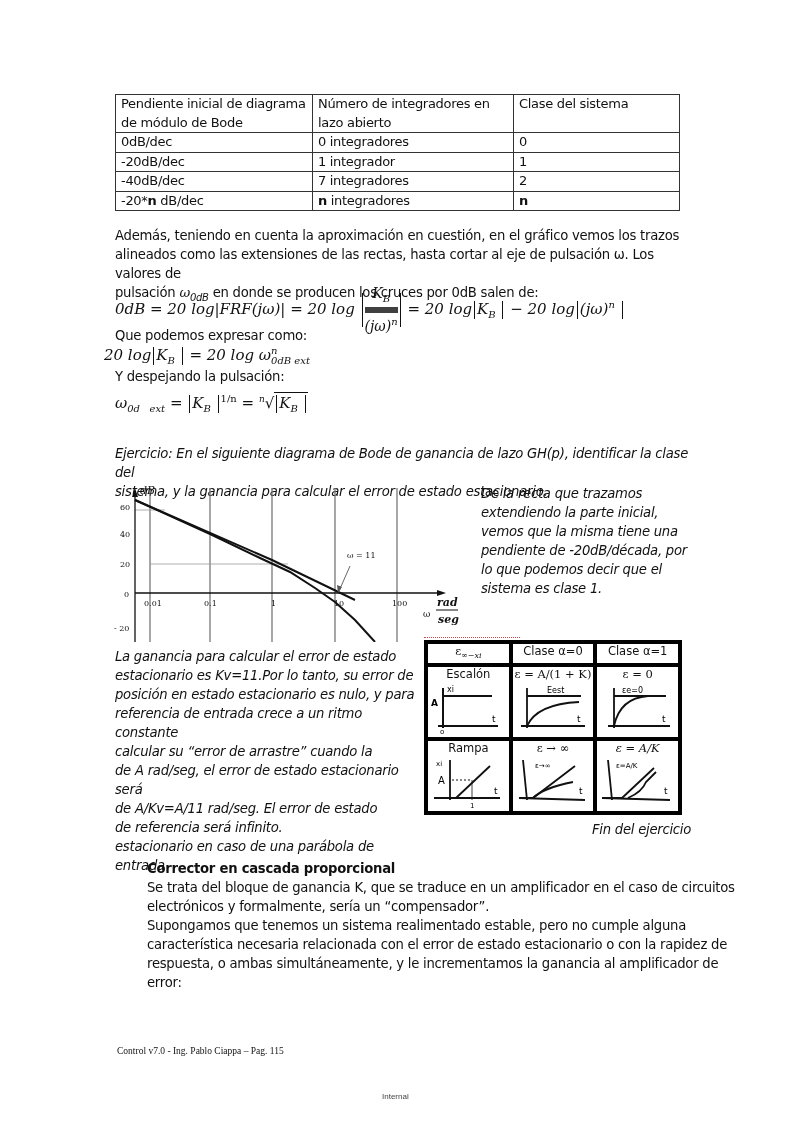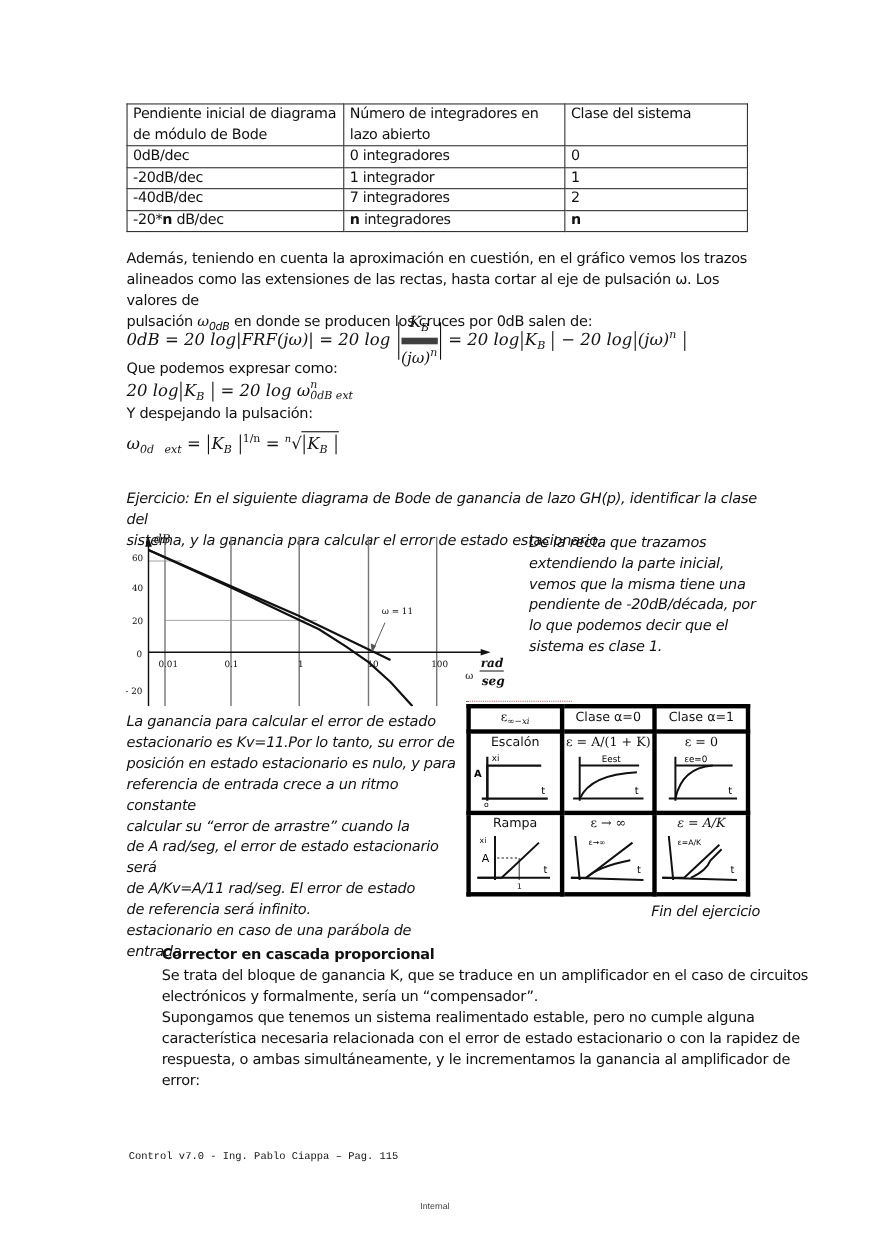--- a/index.html
+++ b/index.html
@@ -27,21 +27,21 @@
   .bar-s { display: inline-block; border-left: 1.3px solid #111; height: 18px; vertical-align: middle; margin: 0 2px; }
   sub, sup { font-size: 10px; }
 
   
   table.err-table { position: absolute; left: 424px; top: 640px; width: 258px; border-collapse: collapse; }
   table.err-table td { border: 4px solid #000000; text-align: center; vertical-align: top; padding: 0;
      font-family: "DejaVu Sans", sans-serif; font-size: 11.5px; line-height: 15px; width: 86px; }
   .sketch { display: block; margin: 0 auto; }
   .dotline { position: absolute; left: 424px; top: 637px; width: 96px; border-top: 1px dotted #d04a4a; }
 
-  .footer { position: absolute; left: 117px; top: 1046px; font-family: Liberation Mono, monospace; font-size: 9.5px; color: #111; }
+  .footer { position: absolute; left: 117px; top: 1046px; font-family: Liberation Serif, serif; font-size: 9.5px; color: #111; }
   .internal { position: absolute; left: 382px; top: 1092px; font-family: "Liberation Sans", sans-serif; font-size: 8px; color: #444; }
 </style>
 </head>
 <body>
 
 <div class="page">
 
   <table class="class-table">
     <tbody>
         <tr>
@@ -79,21 +79,21 @@
   </div>
 
   <div class="abs eq" style="left:115px; top:285px; white-space:nowrap;">
     <span>0dB = 20 log|FRF(jω)| = 20 log</span>
     <span class="bar"></span><span class="frac"><span class="num"><span>K</span><sub>B</sub></span><span class="den"><span>(jω)</span><sup>n</sup></span></span><span class="bar"></span>
     <span>= 20 log</span><span class="bar-s"></span><span>K</span><sub>B</sub>&nbsp;<span class="bar-s"></span><span> − 20 log</span><span class="bar-s"></span><span>(jω)</span><sup>n</sup>&nbsp;<span class="bar-s"></span>
   </div>
 
   <div class="abs txt" style="left:115px; top:326px;">Que podemos expresar como:</div>
 
-  <div class="abs eq" style="left:115px; top:346px; white-space:nowrap;">
+  <div class="abs eq" style="left:104px; top:346px; white-space:nowrap;">
     <span>20 log</span><span class="bar-s"></span><span>K</span><sub>B</sub>&nbsp;<span class="bar-s"></span><span> = 20 log ω</span><span style="display:inline-block; vertical-align:middle; line-height:10px; font-size:10px;"><span style="display:block">n</span><span style="display:block">0dB ext</span></span>
   </div>
 
   <div class="abs txt" style="left:115px; top:367px;">Y despejando la pulsación:</div>
 
   <div class="abs eq" style="left:115px; top:392px; white-space:nowrap;">
     <span>ω</span><sub style="white-space:pre">0d   ext</sub><span> = </span><span class="bar-s"></span><span>K</span><sub>B</sub>&nbsp;<span class="bar-s"></span><sup style="font-size:10px; font-style:normal;">1/n</sup><span> = </span><sup style="font-size:9px">n</sup><span style="font-style:normal">√</span><span style="border-top:1px solid #111; display:inline-block; padding-top:1px;"><span class="bar-s"></span><span>K</span><sub>B</sub>&nbsp;<span class="bar-s"></span></span>
   </div>
 
   <div class="abs txt ital" style="left:115px; top:444px; width:580px;">

